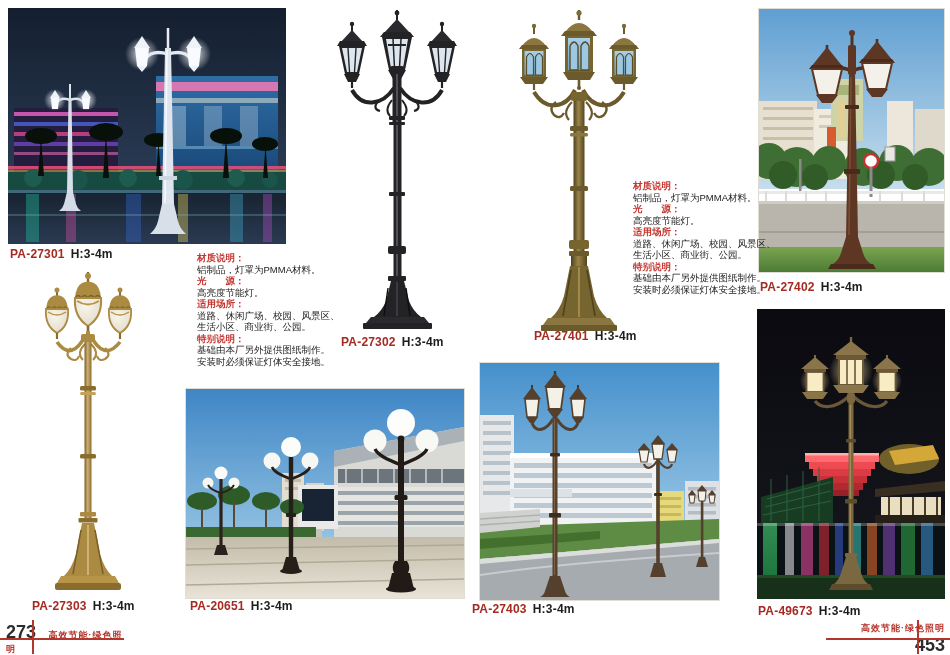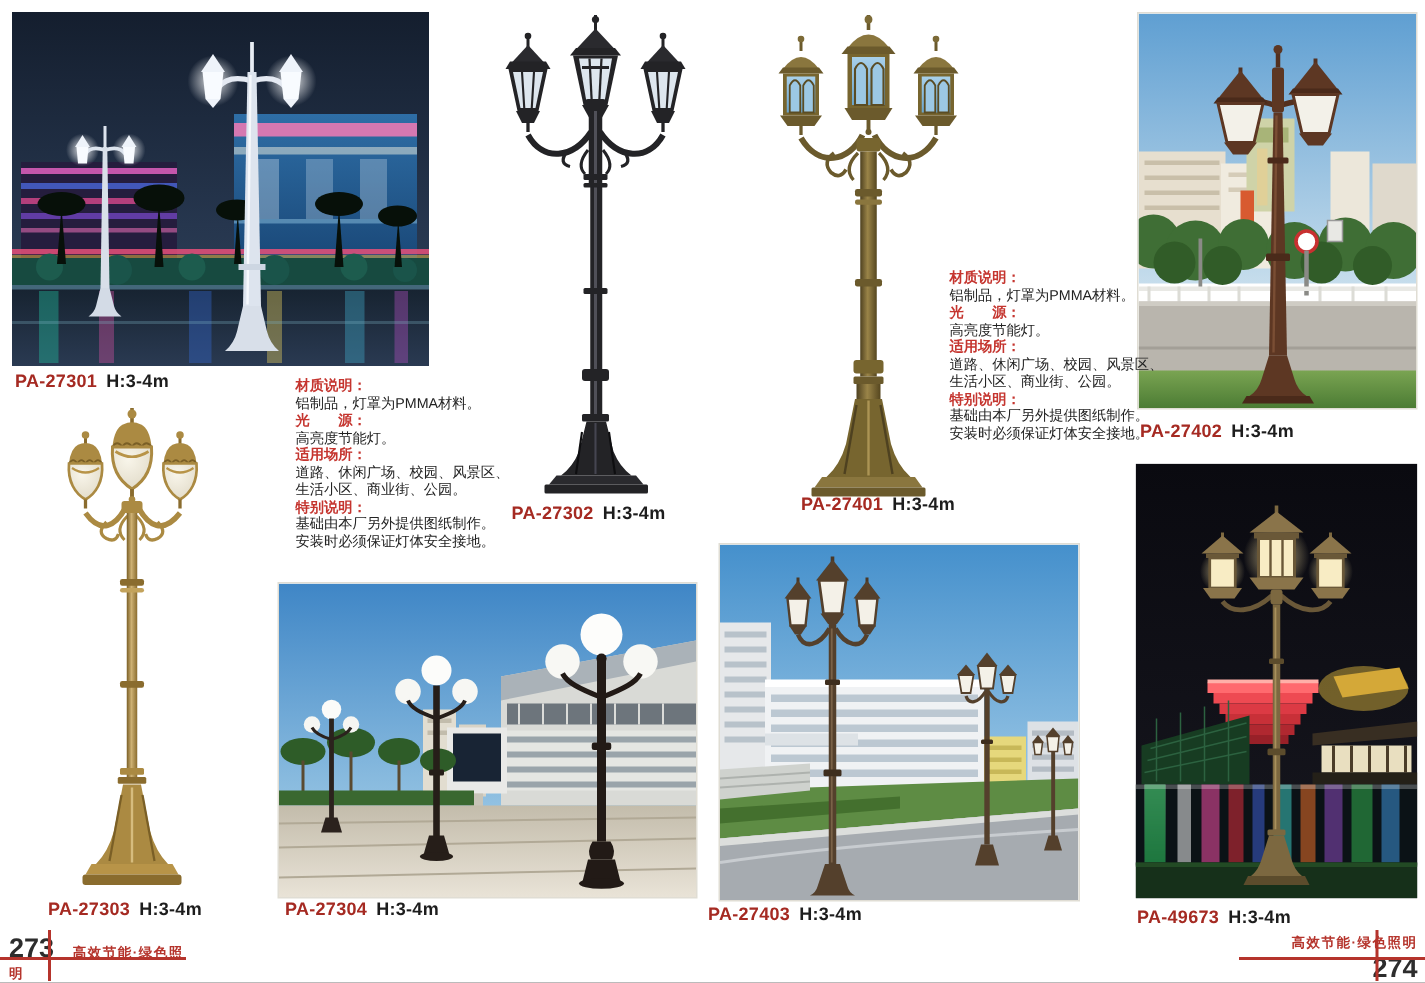--- a/index.html
+++ b/index.html
@@ -760,21 +760,21 @@
   <div class="plabel" style="left:534px;top:329px;">
     <span class="code">PA-27401</span><span class="ph">H:3-4m</span>
   </div>
   <div class="plabel" style="left:760px;top:280px;">
     <span class="code">PA-27402</span><span class="ph">H:3-4m</span>
   </div>
   <div class="plabel" style="left:32px;top:599px;">
     <span class="code">PA-27303</span><span class="ph">H:3-4m</span>
   </div>
   <div class="plabel" style="left:190px;top:599px;">
-    <span class="code">PA-27304</span><span class="ph">H:3-4m</span>
+    <span class="code">PA-20651</span><span class="ph">H:3-4m</span>
   </div>
   <div class="plabel" style="left:472px;top:602px;">
     <span class="code">PA-27403</span><span class="ph">H:3-4m</span>
   </div>
   <div class="plabel" style="left:758px;top:604px;">
     <span class="code">PA-49673</span><span class="ph">H:3-4m</span>
   </div>
 
   <div class="specs" style="left:197px;top:252px;">
     <div class="sh">材质说明：</div>
@@ -804,18 +804,18 @@
 
   <div class="footer" style="left:6px;top:622px;width:118px;">
     <span class="fnum">273</span>
     <span class="fslogan" style="margin-left:10px;">高效节能·绿色照明</span>
   </div>
   <div class="fline" style="left:0px;top:638px;width:124px;height:1.6px;"></div>
   <div class="fline" style="left:32px;top:620px;width:1.6px;height:34px;"></div>
 
   <div class="footer" style="right:5px;top:622px;text-align:right;width:120px;left:auto;">
     <span class="fslogan">高效节能·绿色照明</span>
-    <span class="fnum" style="margin-left:10px;">274</span>
+    <span class="fnum" style="margin-left:10px;">453</span>
   </div>
   <div class="fline" style="right:0px;left:auto;top:638px;width:124px;height:1.6px;"></div>
   <div class="fline" style="right:31px;left:auto;top:620px;width:1.6px;height:34px;"></div>
 
 </div>
 
 </body></html>

